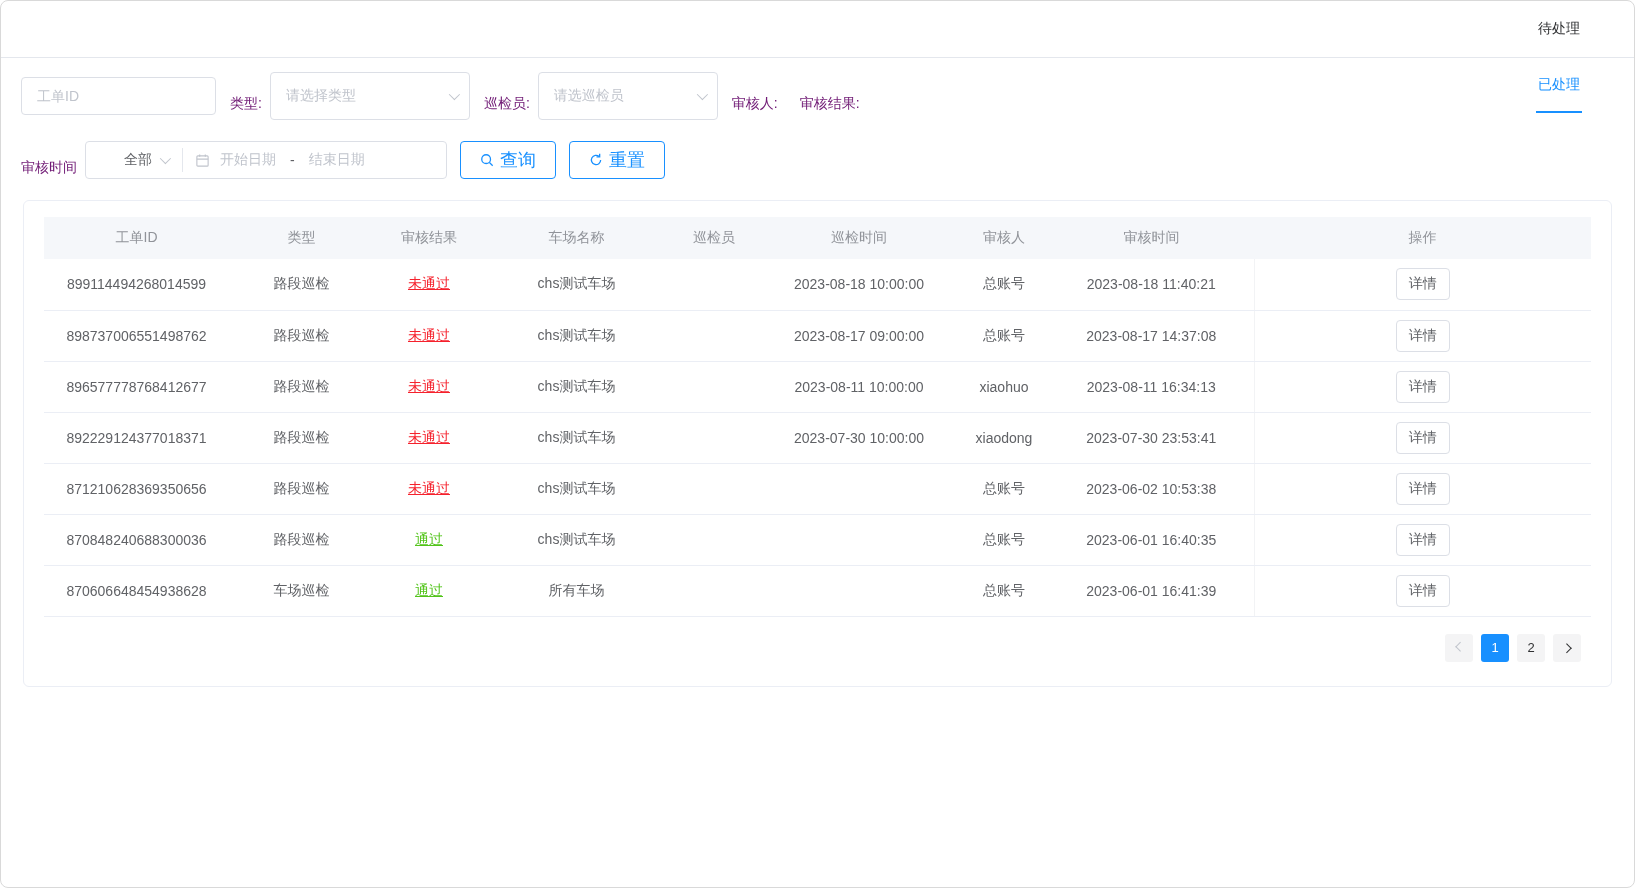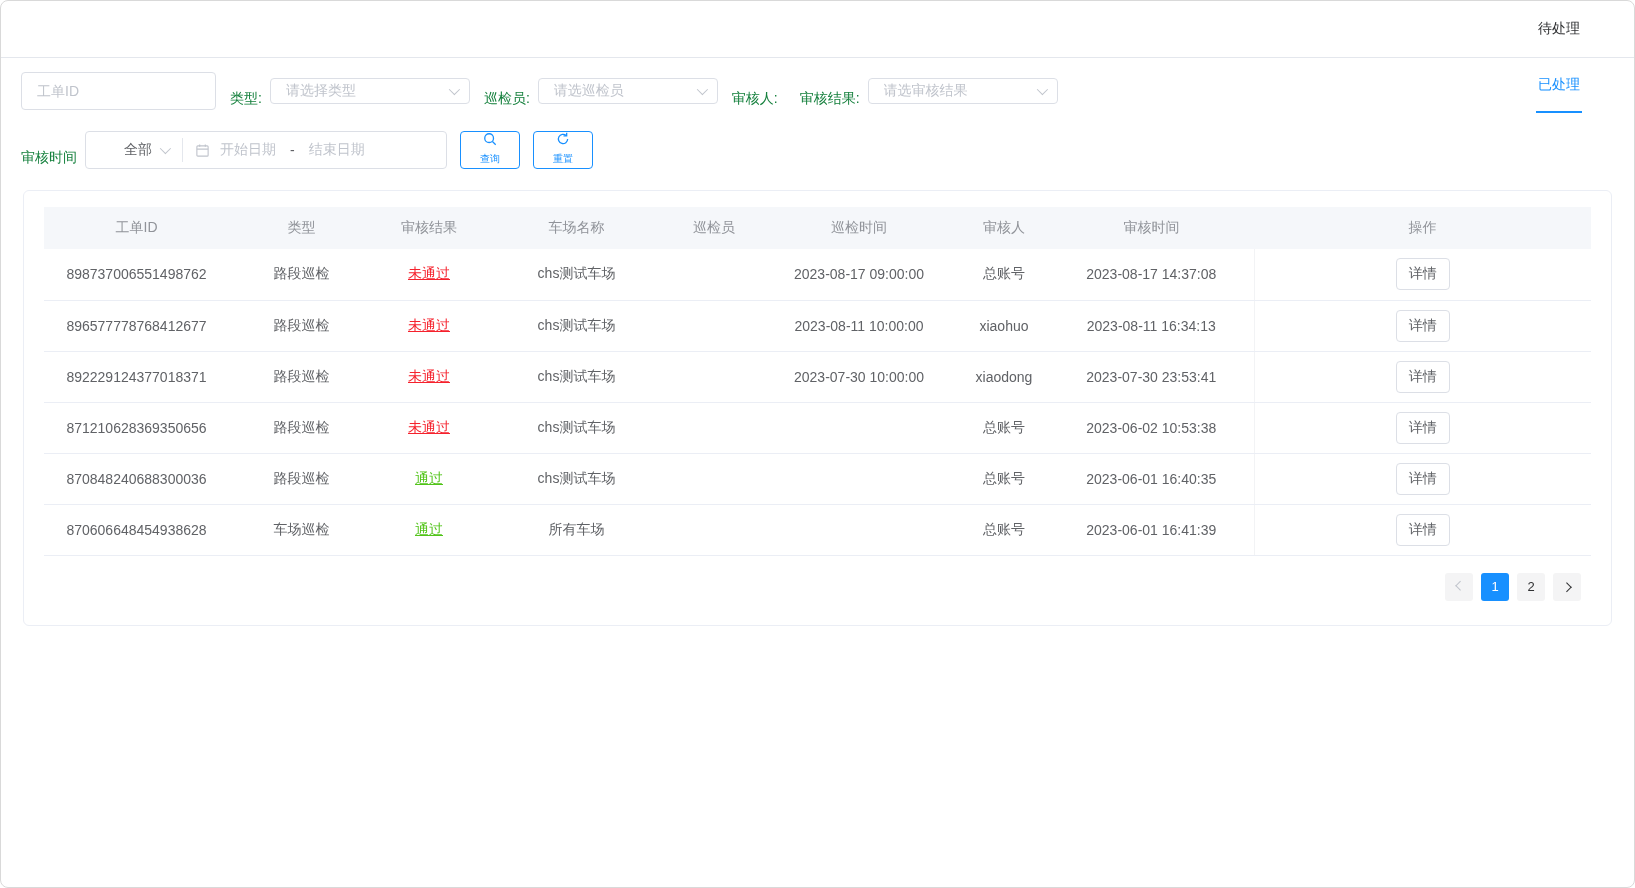--- a/index.html
+++ b/index.html
@@ -36,30 +36,30 @@
   }
   .tab{
     padding:0 2px;margin-right:36px;height:57px;
     line-height:54px;cursor:pointer;color:var(--text-dark);
     border-bottom:2px solid transparent;
   }
   .tab.active{color:var(--accent);border-bottom-color:var(--accent);}
   
   .filters{padding:14px 20px 0 20px;}
   .filter-row{display:flex;align-items:center;margin-bottom:21px;}
-  .filter-label{color:#15803d;margin:16px 8px 0 14px;white-space:nowrap;}
+  .filter-label{color:#701a75;margin:16px 8px 0 14px;white-space:nowrap;}
   .filter-label.first{margin-left:0;}
   .text-input{
     height:38px;width:195px;border:1px solid var(--input-border);
     border-radius:4px;padding:0 15px;font-size:14px;color:var(--text);
     font-family:inherit;outline:none;
   }
   .text-input::placeholder{color:var(--placeholder);}
   .select{
-    height:26px;border:1px solid var(--input-border);border-radius:4px;
+    height:48px;border:1px solid var(--input-border);border-radius:4px;
     display:flex;align-items:center;justify-content:space-between;
     padding:0 12px 0 15px;cursor:pointer;background:#fff;
   }
   .select .ph{color:var(--placeholder);white-space:nowrap;overflow:hidden;}
   .chev-down{
     width:8px;height:8px;flex:0 0 auto;margin-left:8px;
     border-right:1.5px solid var(--placeholder);
     border-bottom:1.5px solid var(--placeholder);
     transform:rotate(45deg) translateY(-2px);
   }
@@ -74,22 +74,22 @@
     padding:0 14px 0 30px;cursor:pointer;color:var(--text);
   }
   .dg-divider{width:1px;height:24px;background:#e4e7ed;margin-right:12px;}
   .dg-cal{color:var(--placeholder);display:flex;align-items:center;margin-right:10px;}
   .dg-ph{color:var(--placeholder);white-space:nowrap;}
   .dg-dash{color:var(--text);margin:0 14px;}
   
   .btn-outline{
     height:38px;margin-left:13px;padding:0 19px;
     border:1px solid var(--accent);border-radius:4px;background:#fff;
-    color:var(--accent);font-size:10px;font-family:inherit;cursor:pointer;
-    display:inline-flex;align-items:center;gap:6px;flex-direction:column;
+    color:var(--accent);font-size:18px;font-family:inherit;cursor:pointer;
+    display:inline-flex;align-items:center;gap:6px;
   }
   .btn-outline svg{display:block;}
   
   .card{
     margin:0 22px;border:1px solid var(--card-border);border-radius:6px;
     padding:16px 20px 24px 20px;background:#fff;
   }
   table{width:100%;border-collapse:collapse;table-layout:fixed;}
   thead th{
     background:var(--head-bg);color:var(--head-text);font-weight:normal;
@@ -148,24 +148,20 @@
 
       <span class="filter-label">巡检员:</span>
       <div class="select w180">
         <span class="ph">请选巡检员</span>
         <span class="chev-down"></span>
       </div>
 
       <span class="filter-label">审核人:</span>
 
       <span class="filter-label">审核结果:</span>
-      <div class="select w190">
-        <span class="ph">请选审核结果</span>
-        <span class="chev-down"></span>
-      </div>
     </div>
 
     <div class="filter-row">
       <span class="filter-label first">审核时间</span>
 
       <div class="date-group">
         <div class="dg-select">
           <span>全部</span>
           <span class="chev-down"></span>
         </div>
@@ -226,20 +222,35 @@
           <th>车场名称</th>
           <th>巡检员</th>
           <th>巡检时间</th>
           <th>审核人</th>
           <th>审核时间</th>
           <th>操作</th>
         </tr>
       </thead>
       <tbody>
           <tr>
+    <td>899114494268014599</td>
+    <td>路段巡检</td>
+    <td>
+      <span class="result fail">未通过</span>
+    </td>
+    <td>chs测试车场</td>
+    <td></td>
+    <td>2023-08-18 10:00:00</td>
+    <td>总账号</td>
+    <td>2023-08-18 11:40:21</td>
+    <td class="action-cell">
+      <button class="detail-btn">详情</button>
+    </td>
+  </tr>
+          <tr>
     <td>898737006551498762</td>
     <td>路段巡检</td>
     <td>
       <span class="result fail">未通过</span>
     </td>
     <td>chs测试车场</td>
     <td></td>
     <td>2023-08-17 09:00:00</td>
     <td>总账号</td>
     <td>2023-08-17 14:37:08</td>

